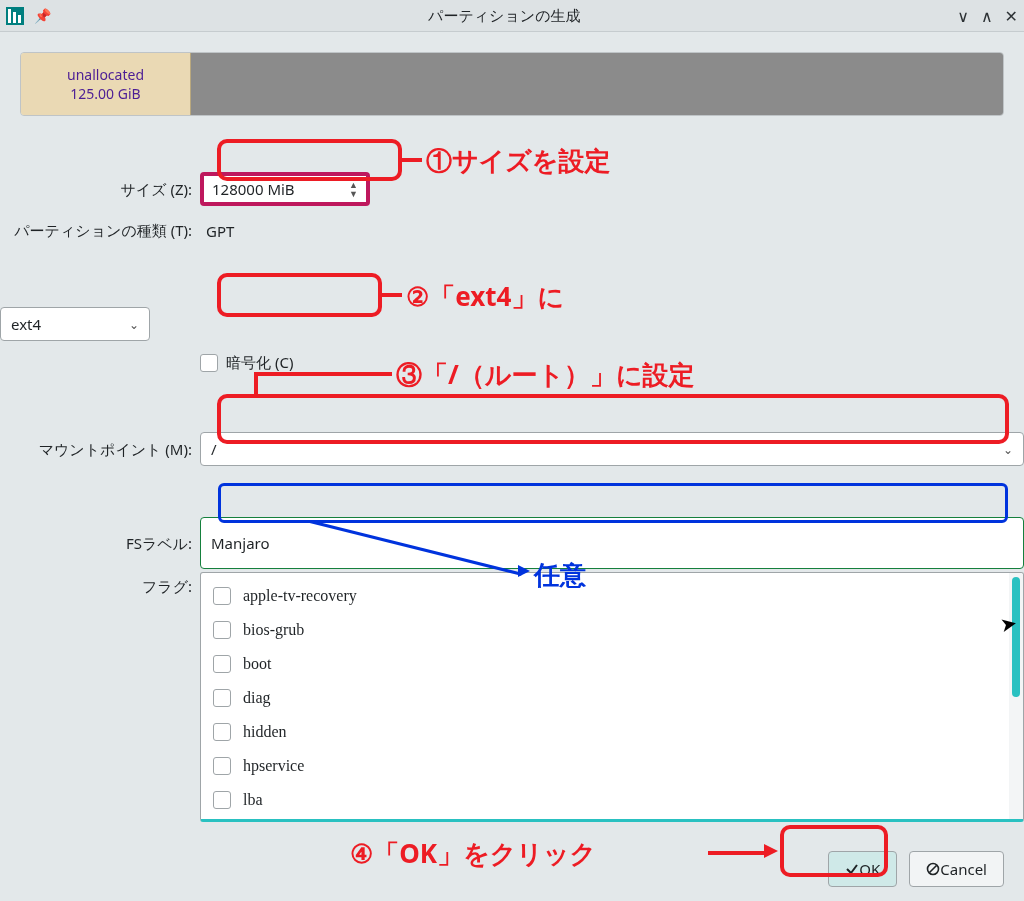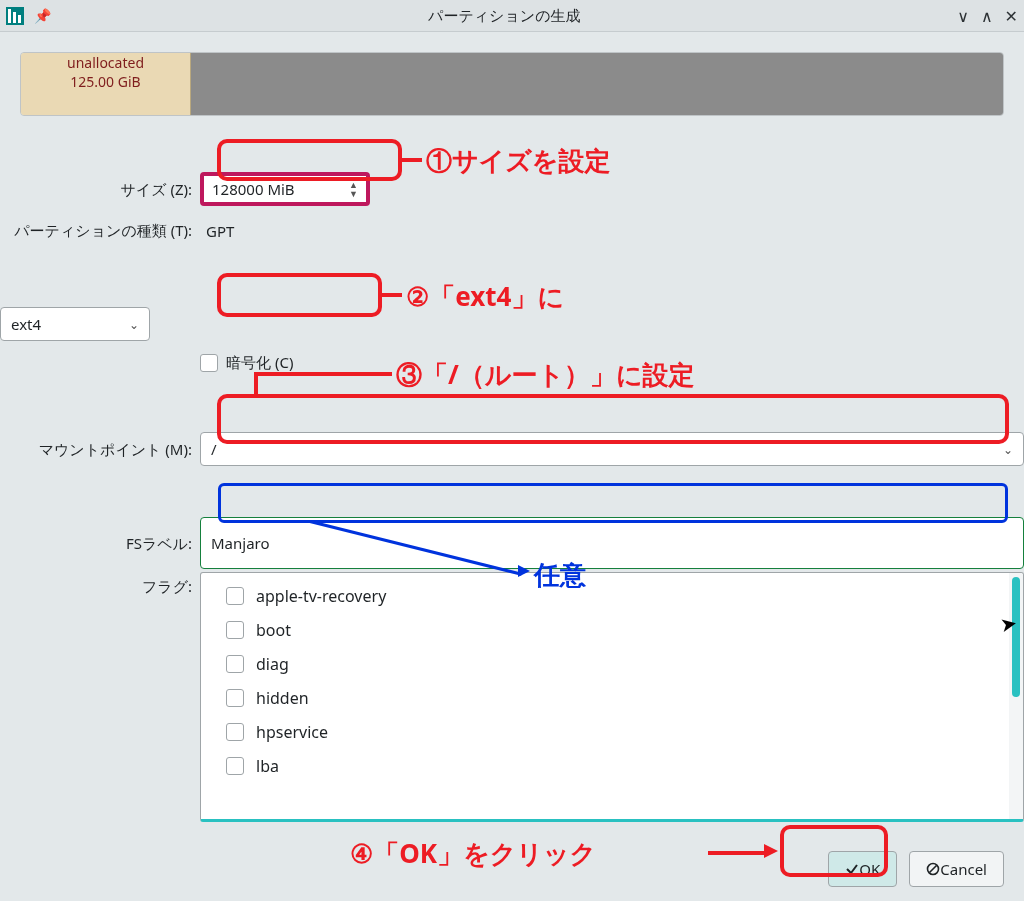--- a/index.html
+++ b/index.html
@@ -50,22 +50,23 @@
     border-radius:4px;
     overflow:hidden;
   }
   .part-unalloc {
     width:170px;
     background:#ead9b4;
     border-right:1px solid #b9a87e;
     display:flex;
     flex-direction:column;
     align-items:center;
+    justify-content:center;
     font-size:14px;
-    color:#7f1d1d;
+    color:#4c1d95;
   }
   .part-rest { flex:1; background:#8b8b8b; }
   .row {
     display:flex;
     align-items:center;
     margin-bottom: 30px;
   }
   .row .label {
     width:200px;
     text-align:right;
@@ -122,21 +123,21 @@
   .flags-box {
     border:1px solid #9fa5a8;
     border-bottom:3px solid #29c1c1;
     border-radius:3px;
     background:#fff;
     height:250px;
     overflow:hidden;
     position:relative;
     display:flex;
   }
-  .flags-list { flex:1; padding:6px 13px; overflow:hidden;}
+  .flags-list { flex:1; padding:6px 0; overflow:hidden;font-family:Liberation Serif, serif;}
   .flags-list .item {
     display:flex; align-items:center;
     padding:3px 12px;
     font-size:16px;
     line-height:28px;
   }
   .flags-list .item .checkbox { margin-right:12px; }
   .flags-scroll {
     width:14px;
     background:#f3f5f6;
@@ -279,20 +280,24 @@
   <div class="row" style="position:absolute;top:540px;left:0;right:0;align-items:flex-start">
     <div class="label" style="padding-top:4px">フラグ:</div>
     <div class="flags-box" style="flex:1">
       <div class="flags-list">
         <div class="item">
             <span class="checkbox"></span>
             <span>apple-tv-recovery</span>
           </div>
         <div class="item">
             <span class="checkbox"></span>
+            <span>bios-grub</span>
+          </div>
+        <div class="item">
+            <span class="checkbox"></span>
             <span>boot</span>
           </div>
         <div class="item">
             <span class="checkbox"></span>
             <span>diag</span>
           </div>
         <div class="item">
             <span class="checkbox"></span>
             <span>hidden</span>
           </div>

